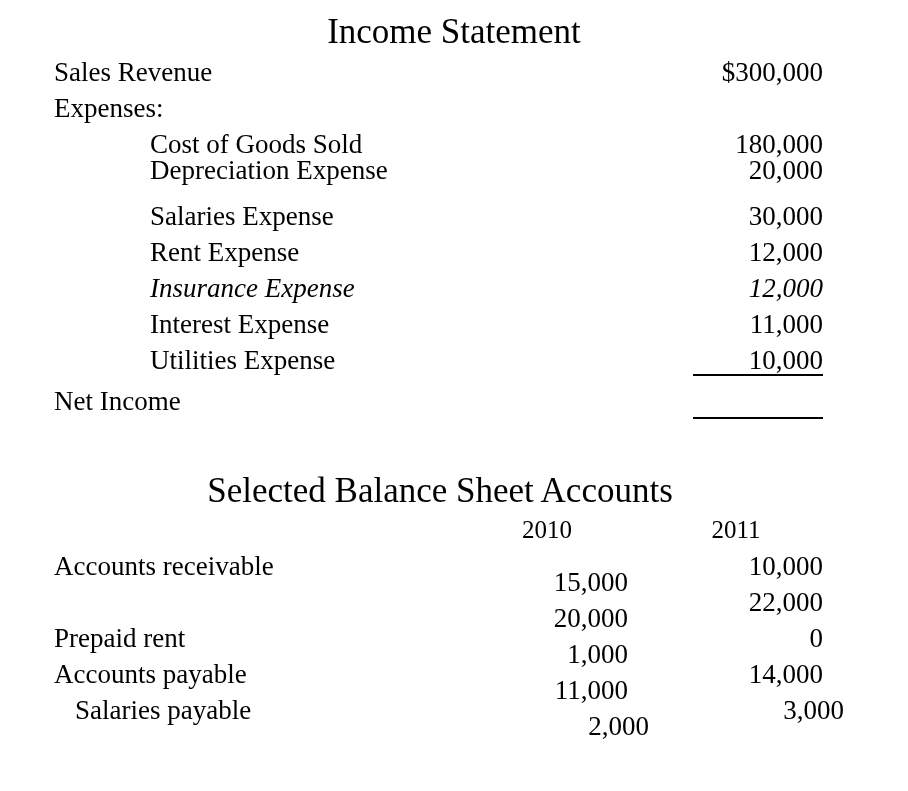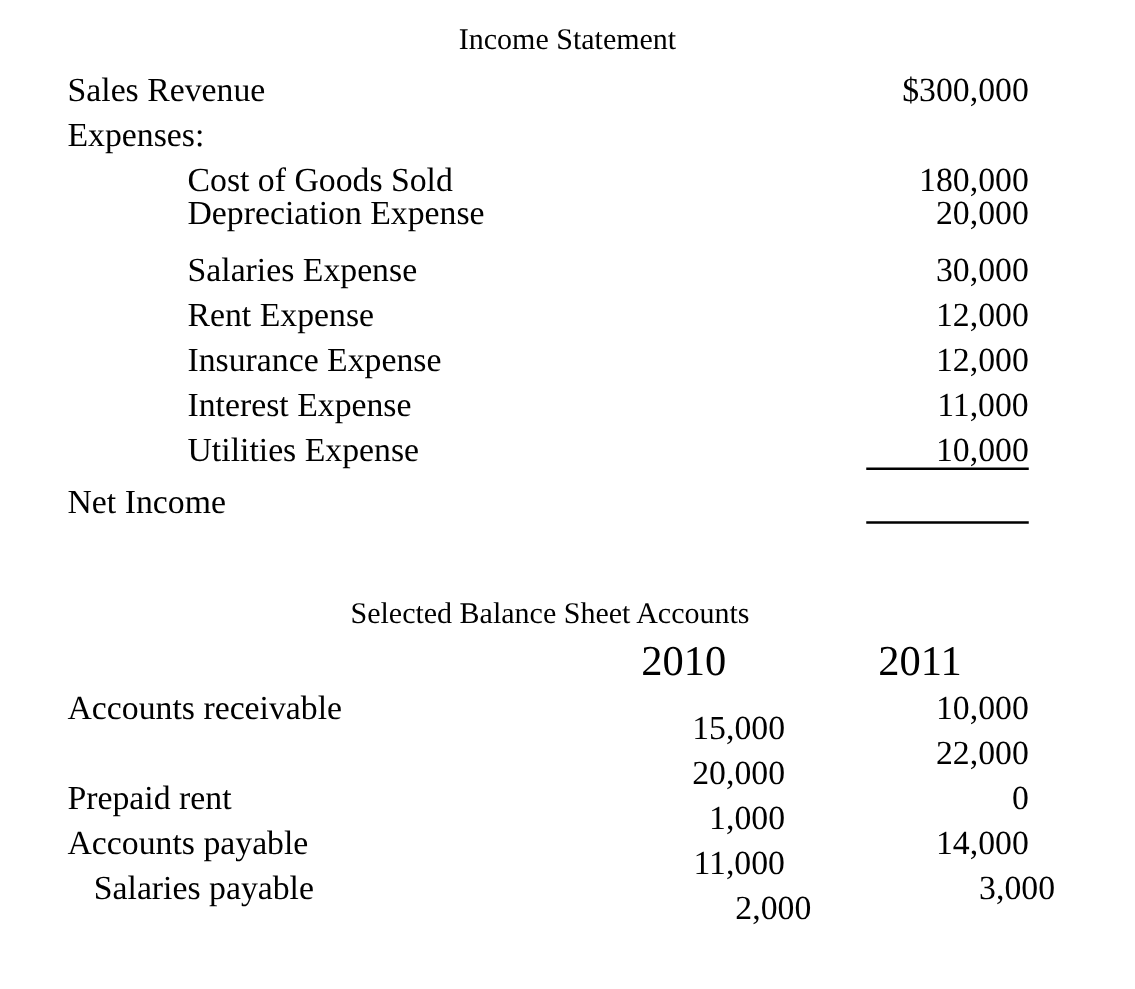--- a/index.html
+++ b/index.html
@@ -21,21 +21,21 @@
     background: #ffffff;
     overflow: hidden;
   }
 
   
   .section-title {
     position: absolute;
     left: 0;
     width: 908px;
     text-align: center;
-    font-size: 24px;
+    font-size: 35px;
     line-height: 32px;
     white-space: nowrap;
   }
 
   #income-title { top: 16px; }
 
   
   #balance-title {
     top: 475px;
     width: 880px;
@@ -80,21 +80,21 @@
     background: #000000;
   }
 
   #rule-subtotal { top: 374px; }
   #rule-total    { top: 417px; }
 
   
   .bs-head {
     position: absolute;
     top: 0;
-    font-size: 34px;
+    font-size: 25px;
     line-height: 36px;
     text-align: center;
     white-space: nowrap;
   }
 
   #bs-head-2010 { left: 513px; width: 68px; }
   #bs-head-2011 { left: 702px; width: 68px; }
 
   .col-2010 {
     position: absolute;
@@ -142,21 +142,21 @@
   <div class="row" style="top:198px;">
     <span class="label indent">Salaries Expense</span>
     <span class="amount">30,000</span>
   </div>
 
   <div class="row" style="top:234px;">
     <span class="label indent">Rent Expense</span>
     <span class="amount">12,000</span>
   </div>
 
-  <div class="row" style="top:270px;">
+  <div class="row" style="top:270px;font-style:italic;">
     <span class="label indent">Insurance Expense</span>
     <span class="amount">12,000</span>
   </div>
 
   <div class="row" style="top:306px;">
     <span class="label indent">Interest Expense</span>
     <span class="amount">11,000</span>
   </div>
 
   <div class="row" style="top:342px;">

